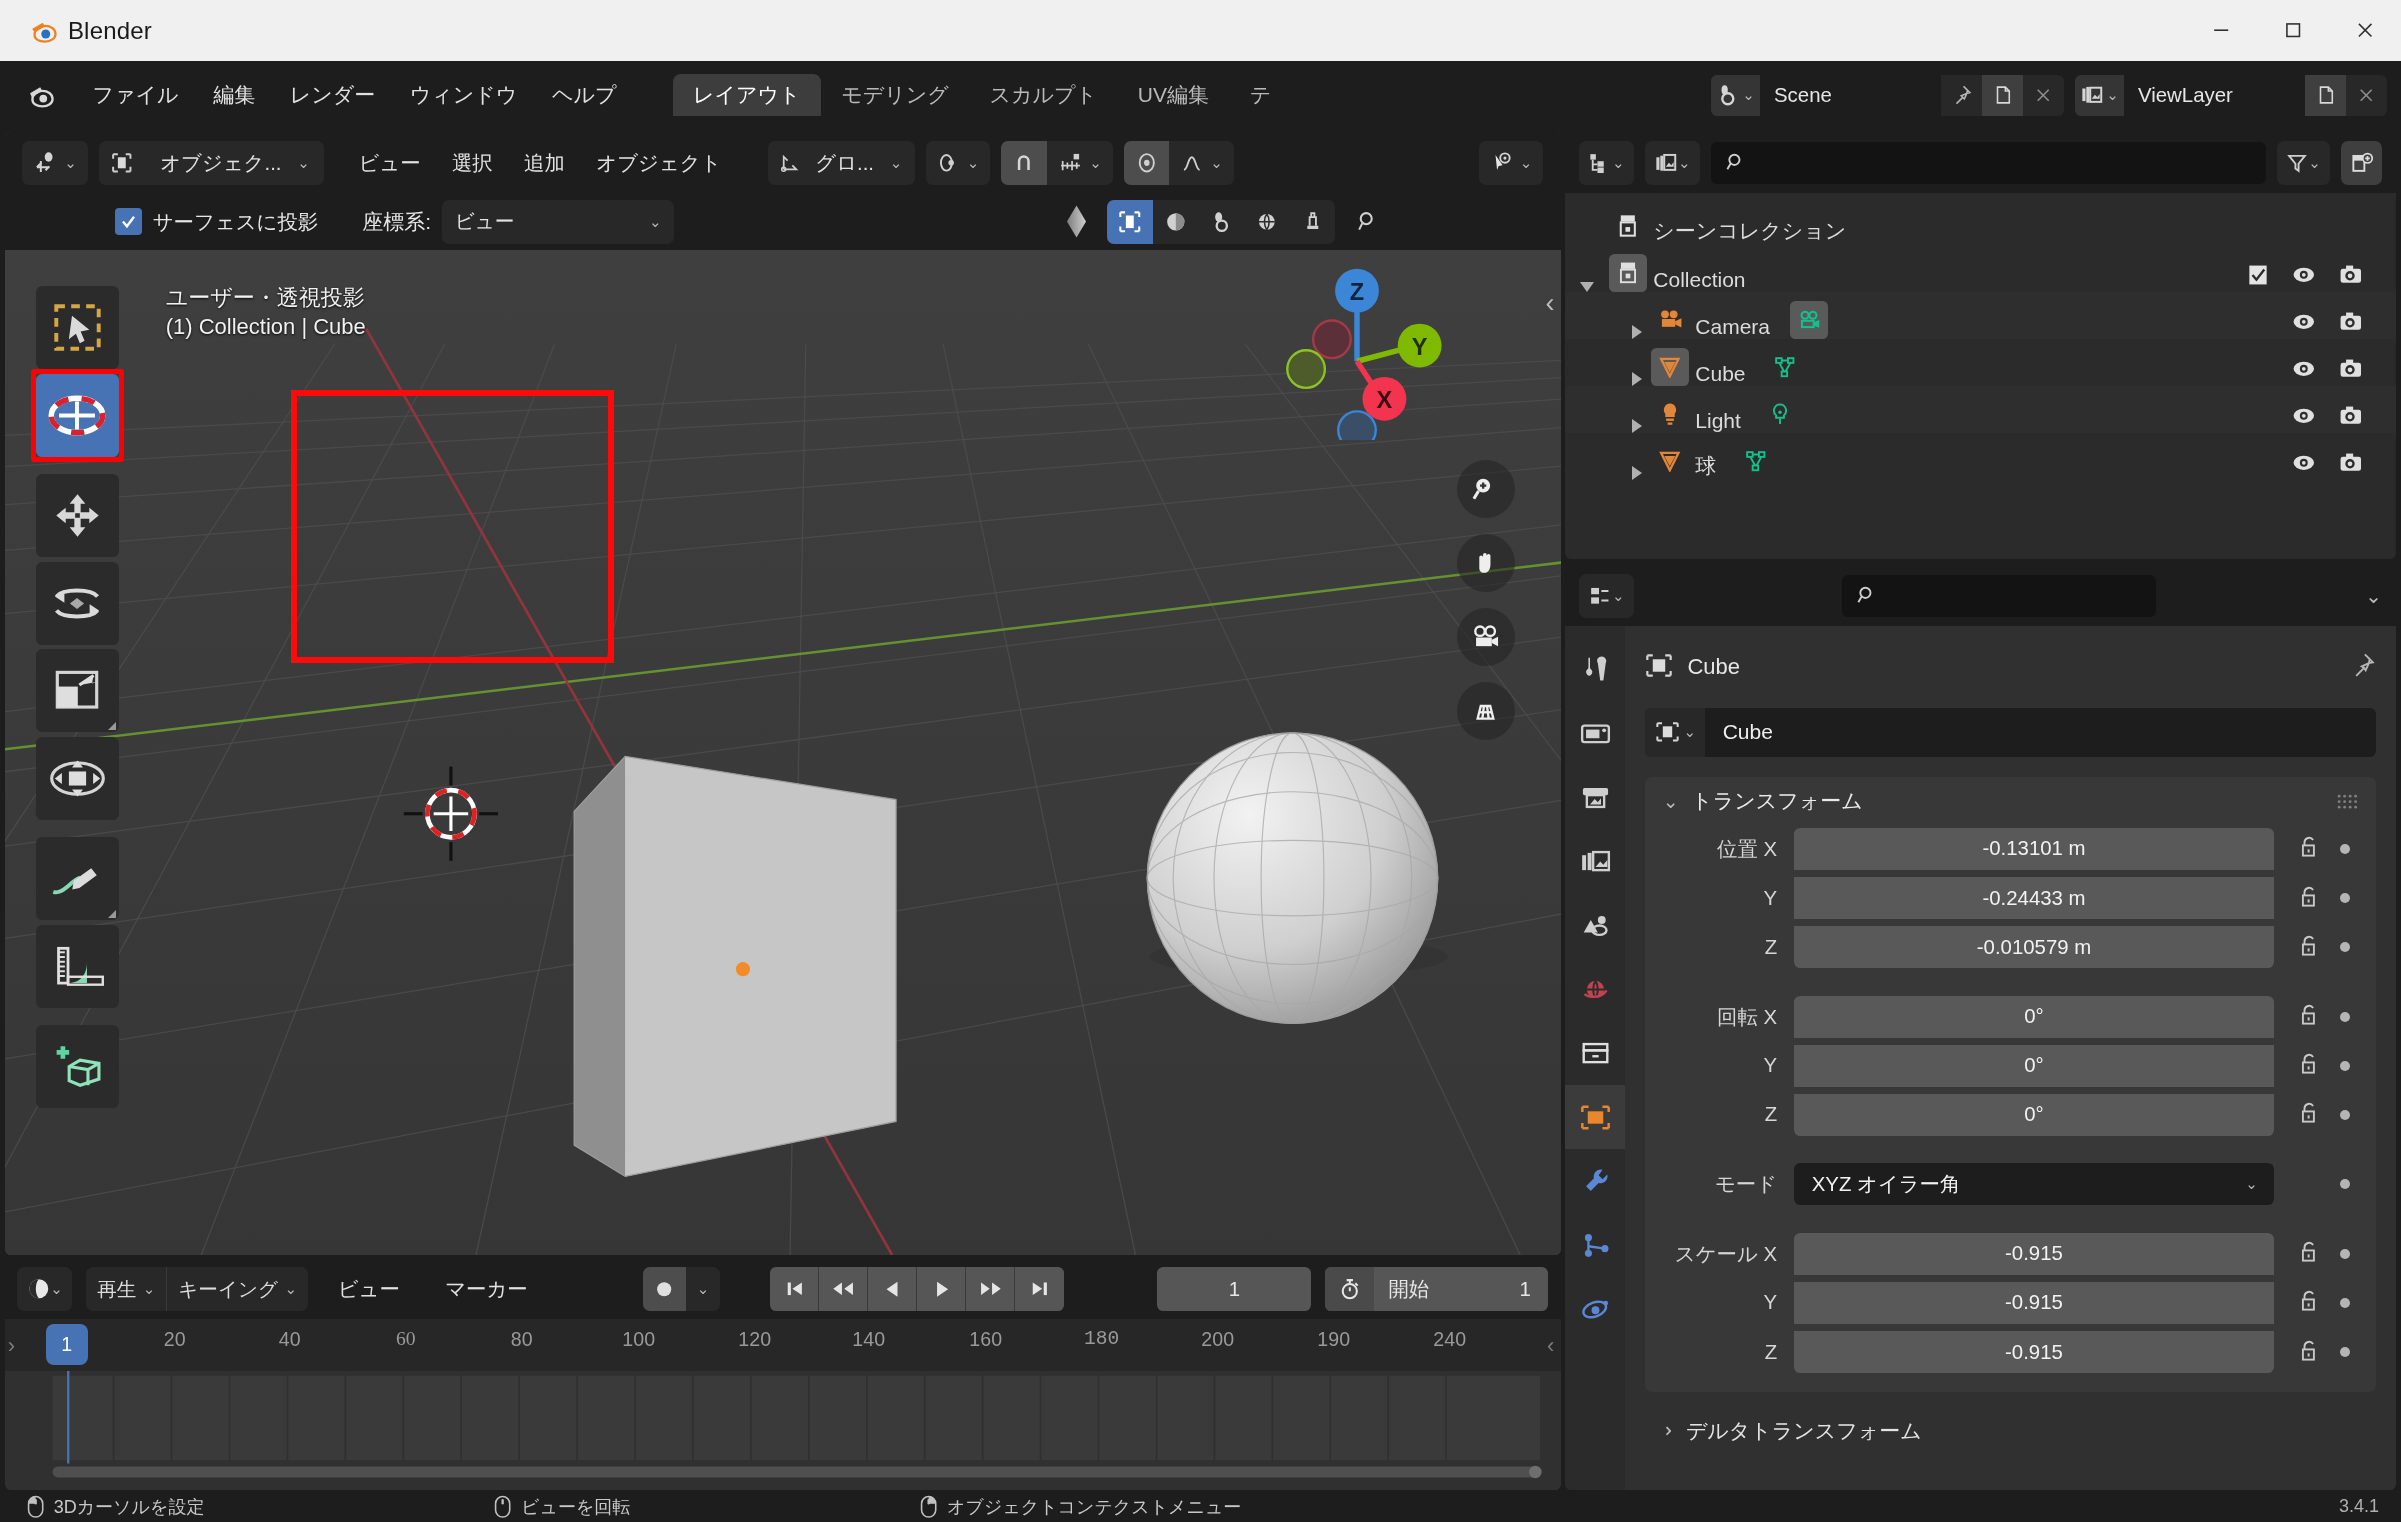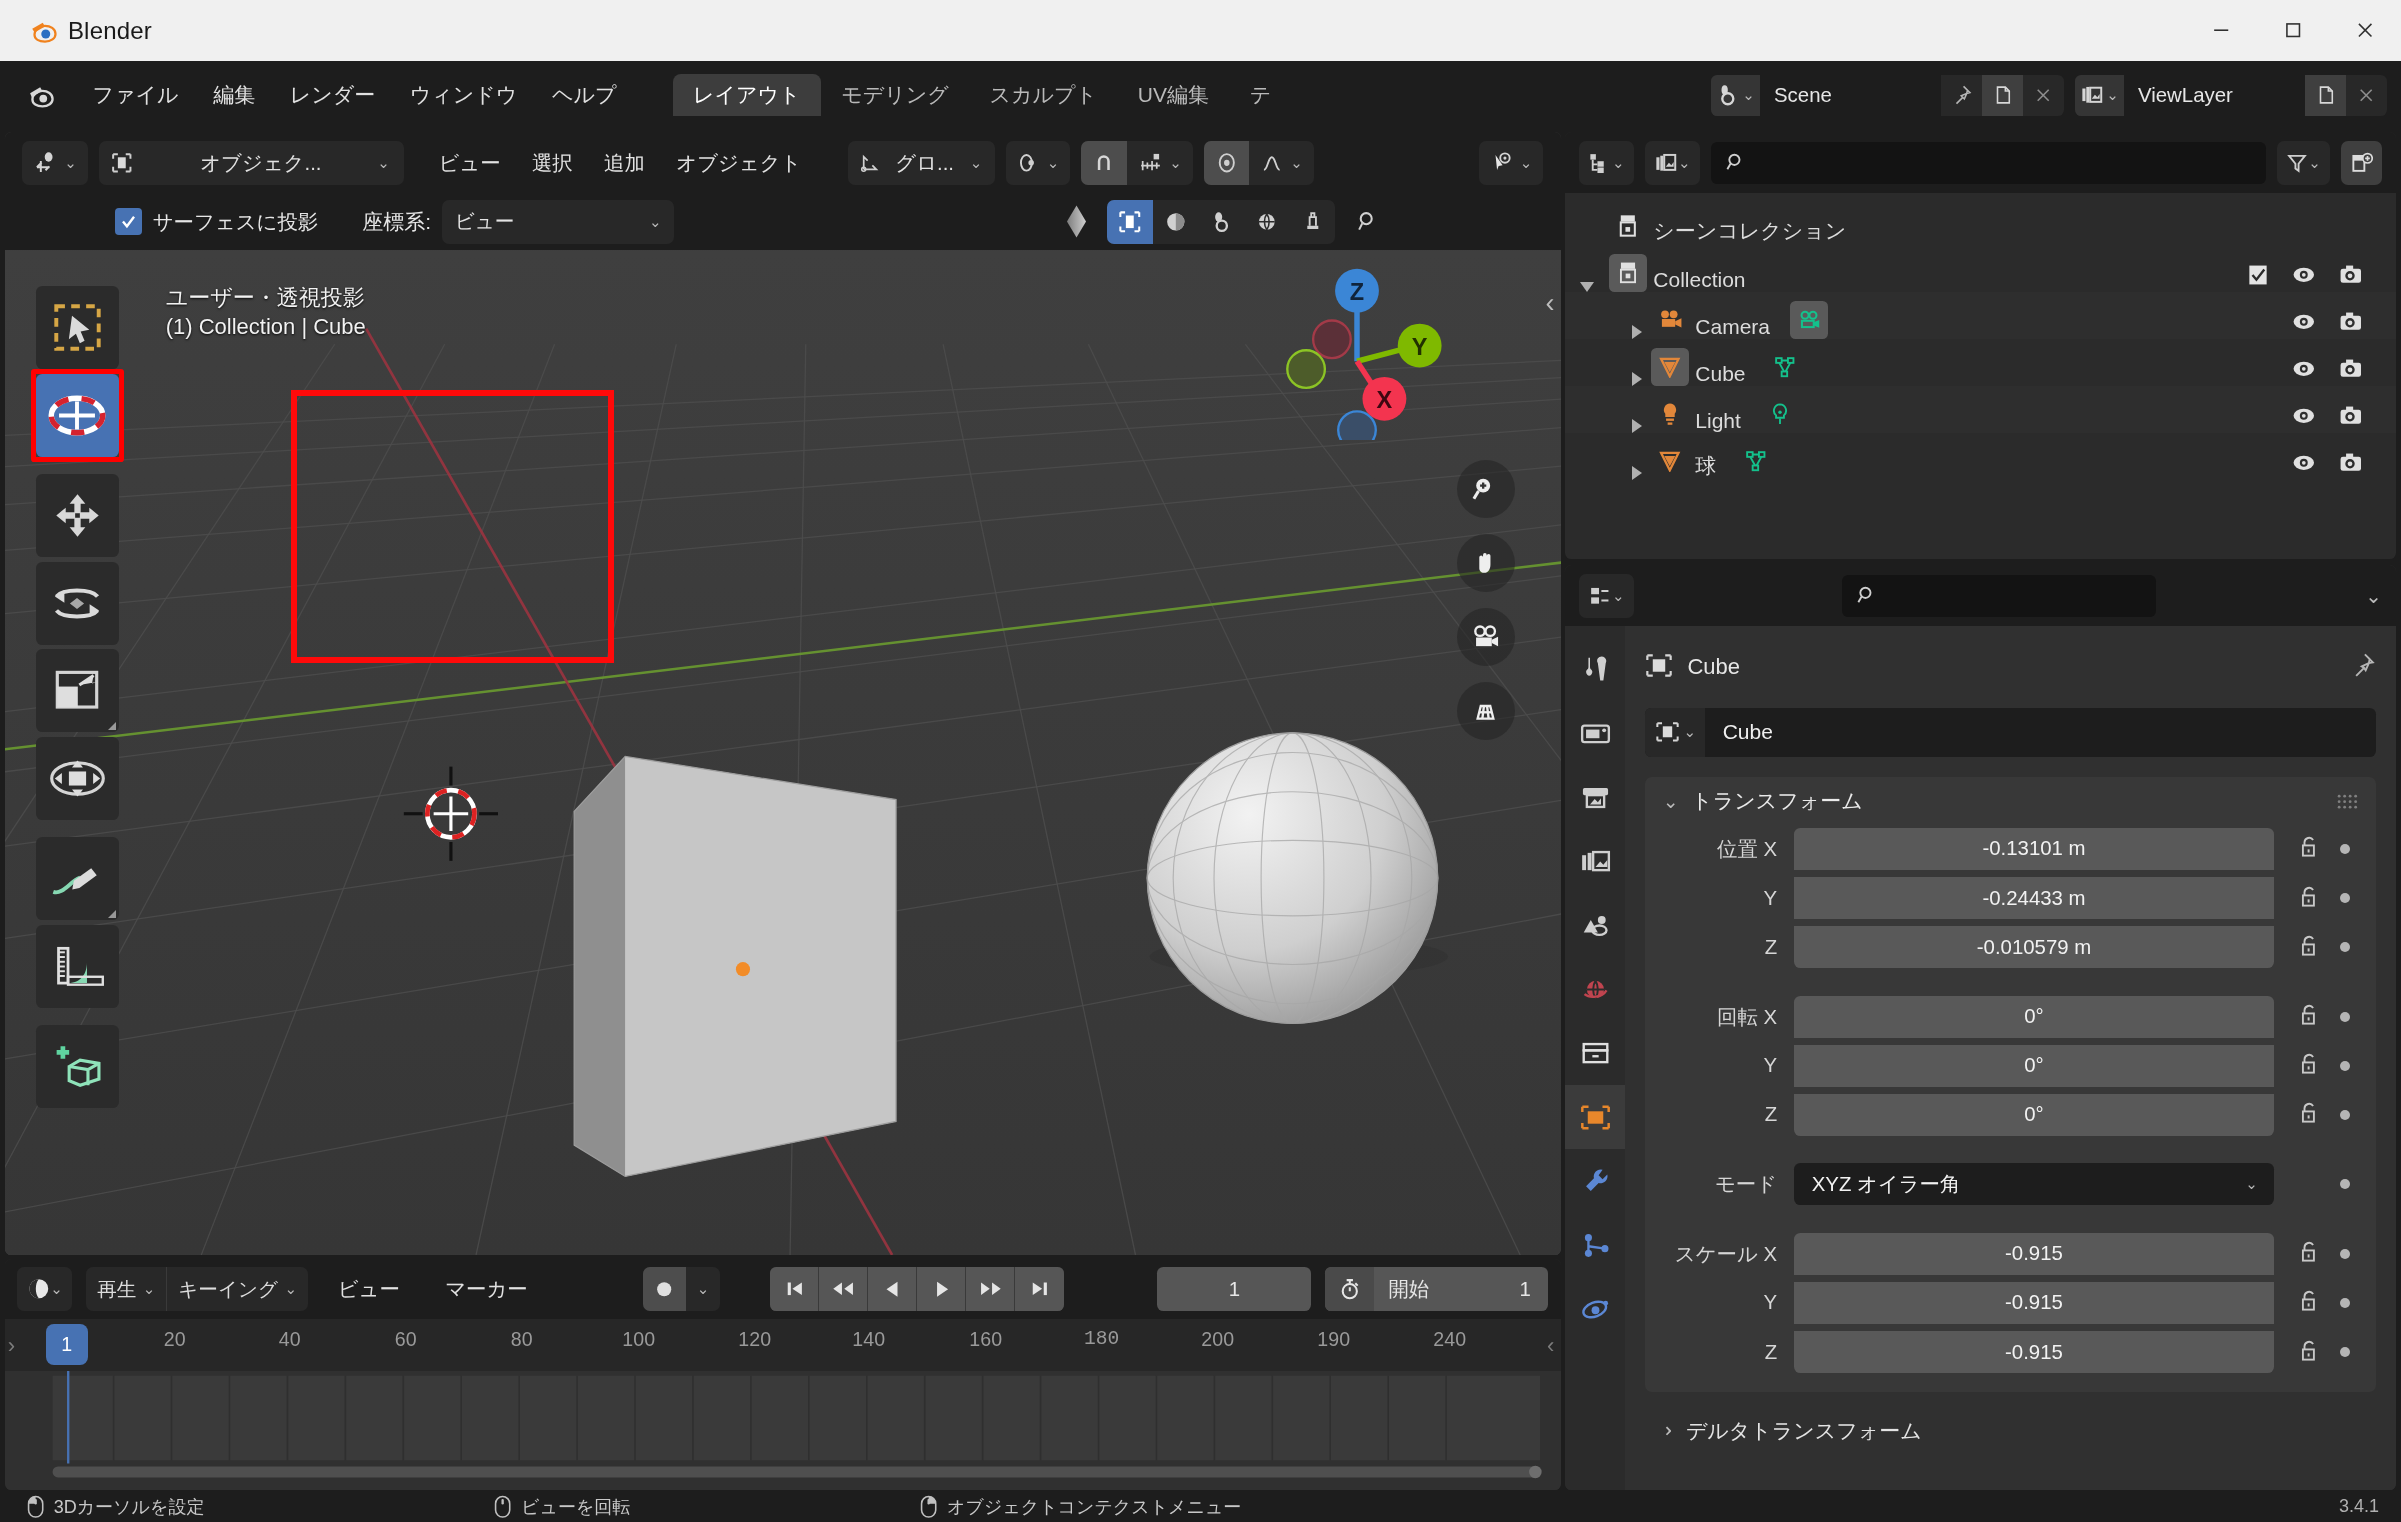--- a/index.html
+++ b/index.html
@@ -259,21 +259,21 @@
     <div class="vp-header">
       <div style="margin-left:17.3px;" class="btn-grp">
         <span class="hdr-btn">
           <svg width="25" height="25" viewBox="0 0 32 32">
             <ellipse cx="20" cy="9" rx="5" ry="6" fill="#d5d5d5"></ellipse>
             <path d="M5 22h16M10 14v14M5 22l6-6M16 26l5-5" stroke="#d5d5d5" stroke-width="2.5" fill="none"></path>
           </svg>
             <span class="chev">⌄</span>
         </span>
       </div>
-      <div style="margin-left:11px;gap:40px;" class="btn-grp">
+      <div style="margin-left:11px;" class="btn-grp">
         <span class="hdr-btn">
           <svg width="23.6" height="23.6" viewBox="0 0 30 30">
             <path d="M4 4h6M4 4v6M26 4h-6M26 4v6M4 26h6M4 26v-6M26 26h-6M26 26v-6" stroke="#cfcfcf" stroke-width="2.5" fill="none"></path>
             <rect x="10" y="8" width="10" height="14" fill="#dadada"></rect>
           </svg>
         </span>
         <span class="hdr-text">オブジェク...</span>
         <span class="chev" style="padding-right:14px;">⌄</span>
       </div>
       <span class="hdr-text" style="margin-left:19px;">ビュー</span>
@@ -1247,21 +1247,21 @@
         </span>
         <span class="sg-lab">開始</span>
         <span class="sg-val" style="margin-left:auto;">1</span>
       </div>
     </div>
 
     <div class="tl-ruler">
       <span class="tl-tick" style="left:61px;">1</span>
       <span class="tl-tick" style="left:170px;">20</span>
       <span class="tl-tick" style="left:285px;">40</span>
-      <span class="tl-tick" style="left:401px;">60</span>
+      <span class="tl-tick" style="left:401px;font-family:Liberation Serif, serif;">60</span>
       <span class="tl-tick" style="left:517px;">80</span>
       <span class="tl-tick" style="left:634px;">100</span>
       <span class="tl-tick" style="left:750px;">120</span>
       <span class="tl-tick" style="left:864px;">140</span>
       <span class="tl-tick" style="left:981px;">160</span>
       <span class="tl-tick" style="left:1097px;font-family:Liberation Mono, monospace;">180</span>
       <span class="tl-tick" style="left:1213px;">200</span>
       <span class="tl-tick" style="left:1329px;">190</span>
       <span class="tl-tick" style="left:1445px;">240</span>
       <span class="playhead-pill" style="left:41px;">1</span>

